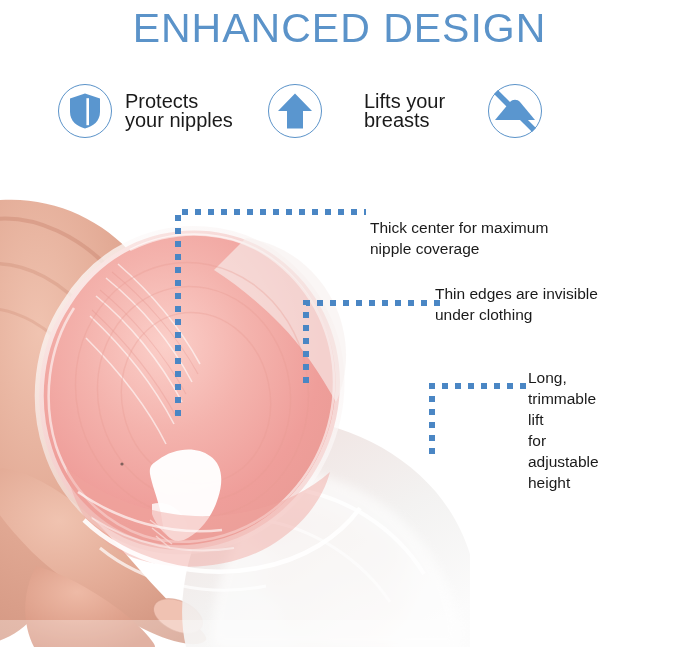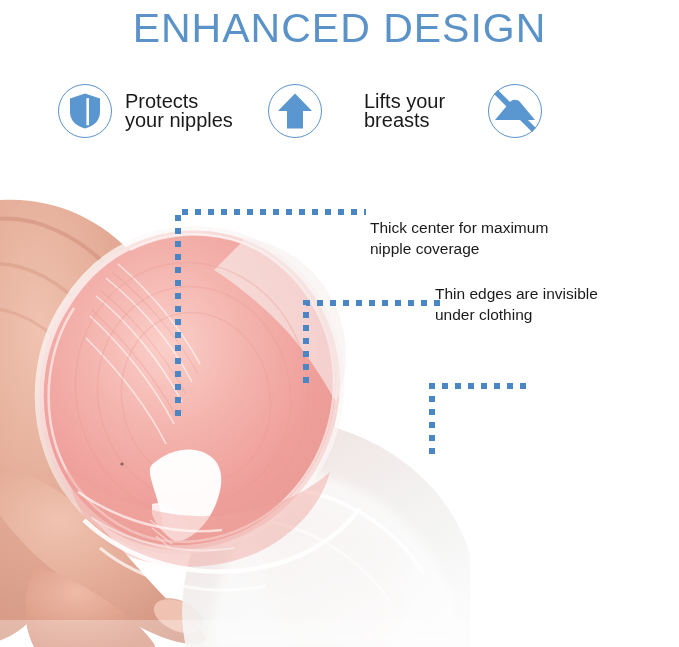--- a/index.html
+++ b/index.html
@@ -296,14 +296,16 @@
   <div class="leader" id="leader-2" style="left:426px; top:380px;">
     <svg width="102" height="78" viewBox="0 0 102 78">
       <polyline points="6,74 6,6 100,6" fill="none" stroke="#4a86c4" stroke-width="6" stroke-dasharray="6 7" stroke-linecap="butt"></polyline>
     </svg>
   </div>
 
   <div class="callout" id="callout-0">Thick center for maximum
 nipple coverage</div>
   <div class="callout" id="callout-1">Thin edges are invisible
 under clothing</div>
+  <div class="callout" id="callout-2">Long, trimmable lift
+for adjustable height</div>
 
 </div>
 
 </body></html>

